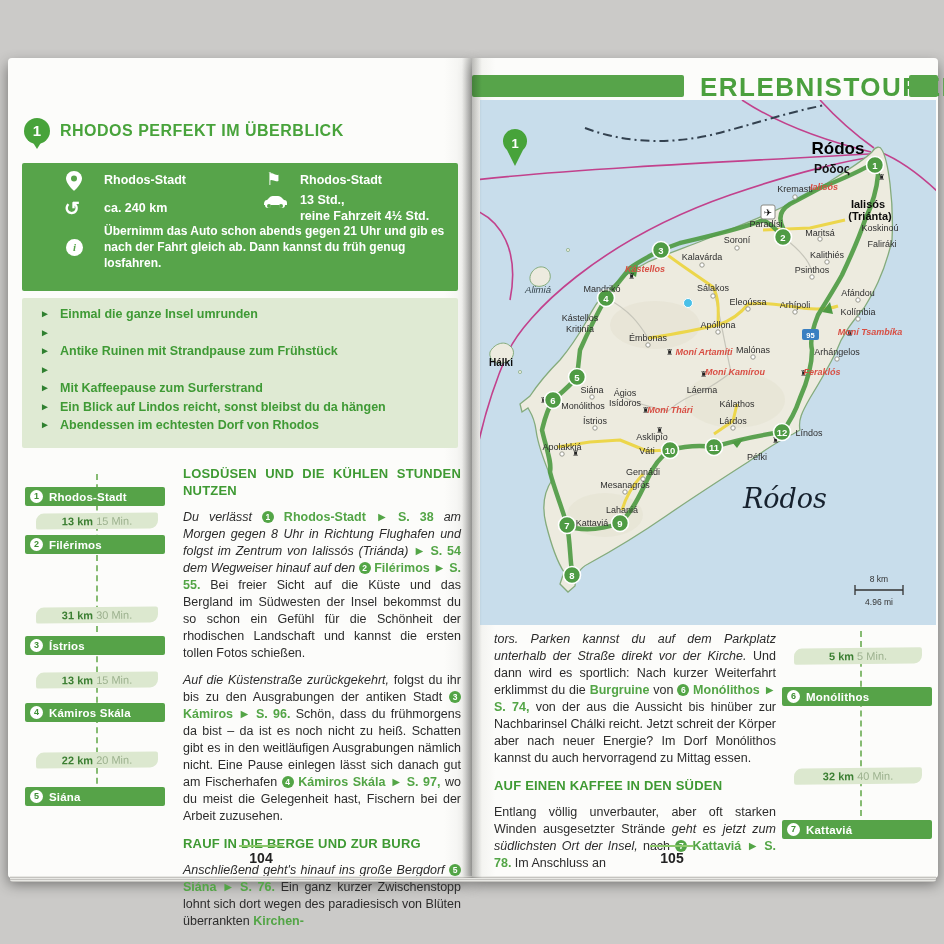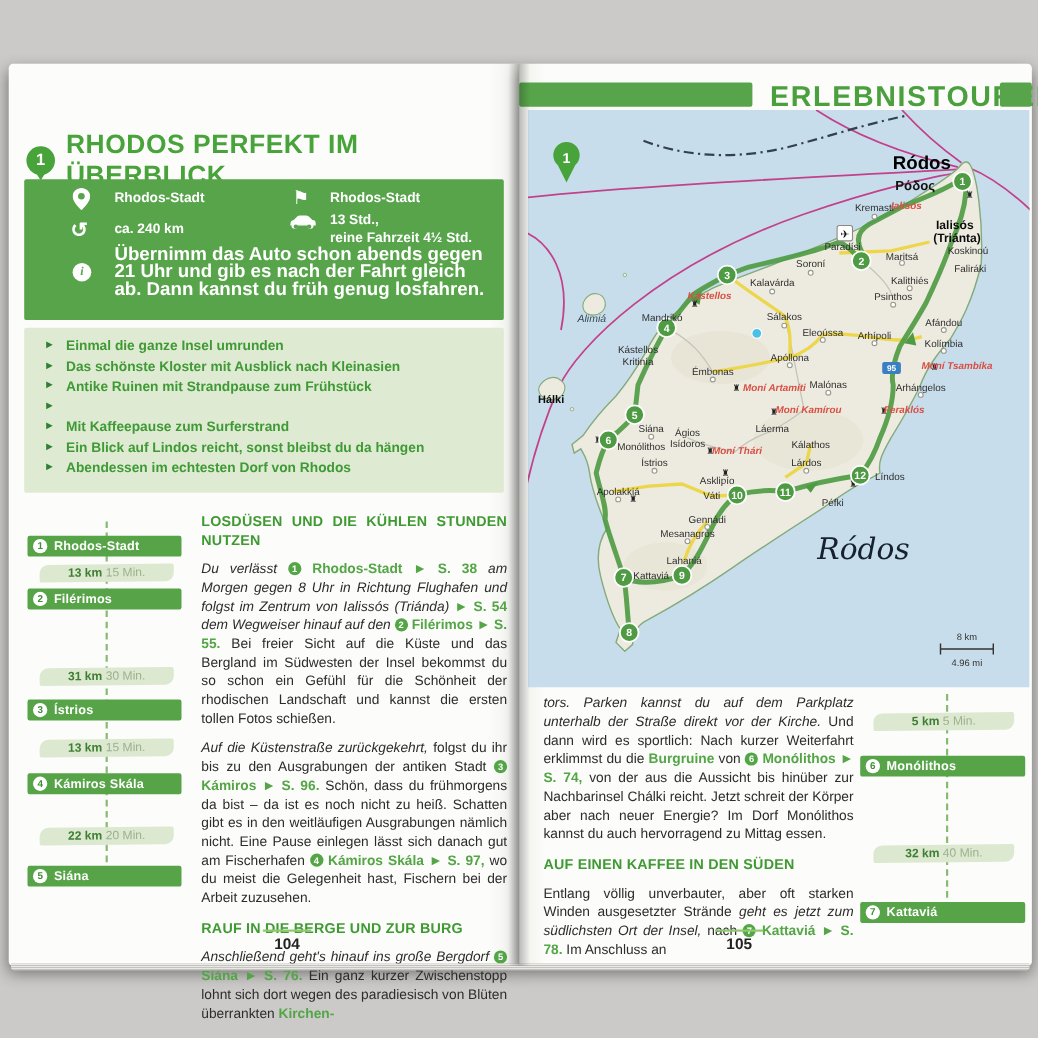--- a/index.html
+++ b/index.html
@@ -7,25 +7,25 @@
   .page{position:absolute;top:58px;height:820px;background:#fcfcfa;box-shadow:0 6px 14px rgba(0,0,0,.45)}
   #page-left{left:8px;width:464px;border-radius:4px 0 0 4px;background:linear-gradient(to right,#fcfcfa 94%,#efefec 100%)}
   #page-right{left:472px;width:466px;border-radius:0 4px 4px 0;background:linear-gradient(to right,#eeeeea 0%,#fcfcfa 5%)}
   .spine{position:absolute;top:58px;left:462px;width:20px;height:820px;background:linear-gradient(to right,rgba(0,0,0,0) 0%,rgba(0,0,0,.22) 50%,rgba(0,0,0,0) 100%);z-index:9}
   .bookedge{position:absolute;left:10px;top:876px;width:926px;height:6px;background:repeating-linear-gradient(to bottom,#e8e8e4 0 1px,#c4c3bf 1px 2px);border-radius:0 0 3px 3px}
 
   
   .titlerow{position:absolute;left:16px;top:60px;width:440px;display:flex;align-items:center;gap:10px}
   .pinbadge{position:relative;width:26px;height:26px;background:#47a33a;border-radius:50%;color:#fff;font-weight:bold;font-size:15px;text-align:center;line-height:26px;flex:0 0 26px}
   .pinbadge:after{content:"";position:absolute;left:8px;top:23px;border-left:5px solid transparent;border-right:5px solid transparent;border-top:8px solid #47a33a}
-  h1.pagetitle{margin:0;font-size:24px;letter-spacing:.5px;color:#48a33b;font-weight:bold}
+  h1.pagetitle{margin:0;font-size:16px;letter-spacing:.5px;color:#48a33b;font-weight:bold}
   .gbox{position:absolute;left:14px;top:105px;width:436px;height:128px;background:#57a44a;border-radius:2px;color:#fff}
   .gbox .lbl{position:absolute;font-size:12.5px;font-weight:bold}
   .gbox .ic{position:absolute;color:#fff}
-  .infotext{position:absolute;left:82px;top:60px;width:344px;font-size:17px;line-height:16px;font-weight:bold}
+  .infotext{position:absolute;left:82px;top:60px;width:344px;font-size:12px;line-height:16px;font-weight:bold}
   .icircle{width:17px;height:17px;border-radius:50%;background:#fff;color:#57a44a;font-weight:bold;font-size:11px;text-align:center;line-height:17px;font-family:"Liberation Serif",serif;font-style:italic}
   .lbox{position:absolute;left:14px;top:240px;width:436px;height:150px;background:#dfead3;border-radius:2px;padding-top:8px;box-sizing:border-box}
   .hl{display:flex;gap:10px;padding:0 14px 2px 18px;font-size:12.5px;line-height:16.5px;font-weight:bold;color:#3f9a35}
   .hl .arr{color:#2f8030;font-size:10px;line-height:16.5px;flex:0 0 10px}
 
   .timeline{position:absolute;left:0;top:0}
   .dashline{position:absolute;border-left:2px dashed #86bb72;width:0}
   .stopbar{position:absolute;height:19px;background:#56a348;border-radius:2px;color:#fff;display:flex;align-items:center;gap:6px;padding-left:5px;box-sizing:border-box}
   .stopbar .nc{width:13px;height:13px;border-radius:50%;background:#fff;color:#3f8f35;font-size:9px;font-weight:bold;text-align:center;line-height:13px;flex:0 0 13px}
   .stopbar .nm{font-size:11.5px;font-weight:bold;letter-spacing:.2px}
@@ -94,21 +94,20 @@
     <div class="infotext">Übernimm das Auto schon abends gegen 21 Uhr und gib es nach der Fahrt gleich ab. Dann kannst du früh genug losfahren.</div>
   </div>
 
   <div class="lbox">
     <div class="hl">
         <span class="arr">►</span>
         <span>Einmal die ganze Insel umrunden</span>
       </div>
     <div class="hl">
         <span class="arr">►</span>
-        <span>Das schönste Kloster mit Ausblick nach Kleinasien</span>
       </div>
     <div class="hl">
         <span class="arr">►</span>
         <span>Antike Ruinen mit Strandpause zum Frühstück</span>
       </div>
     <div class="hl">
         <span class="arr">►</span>
       </div>
     <div class="hl">
         <span class="arr">►</span>

